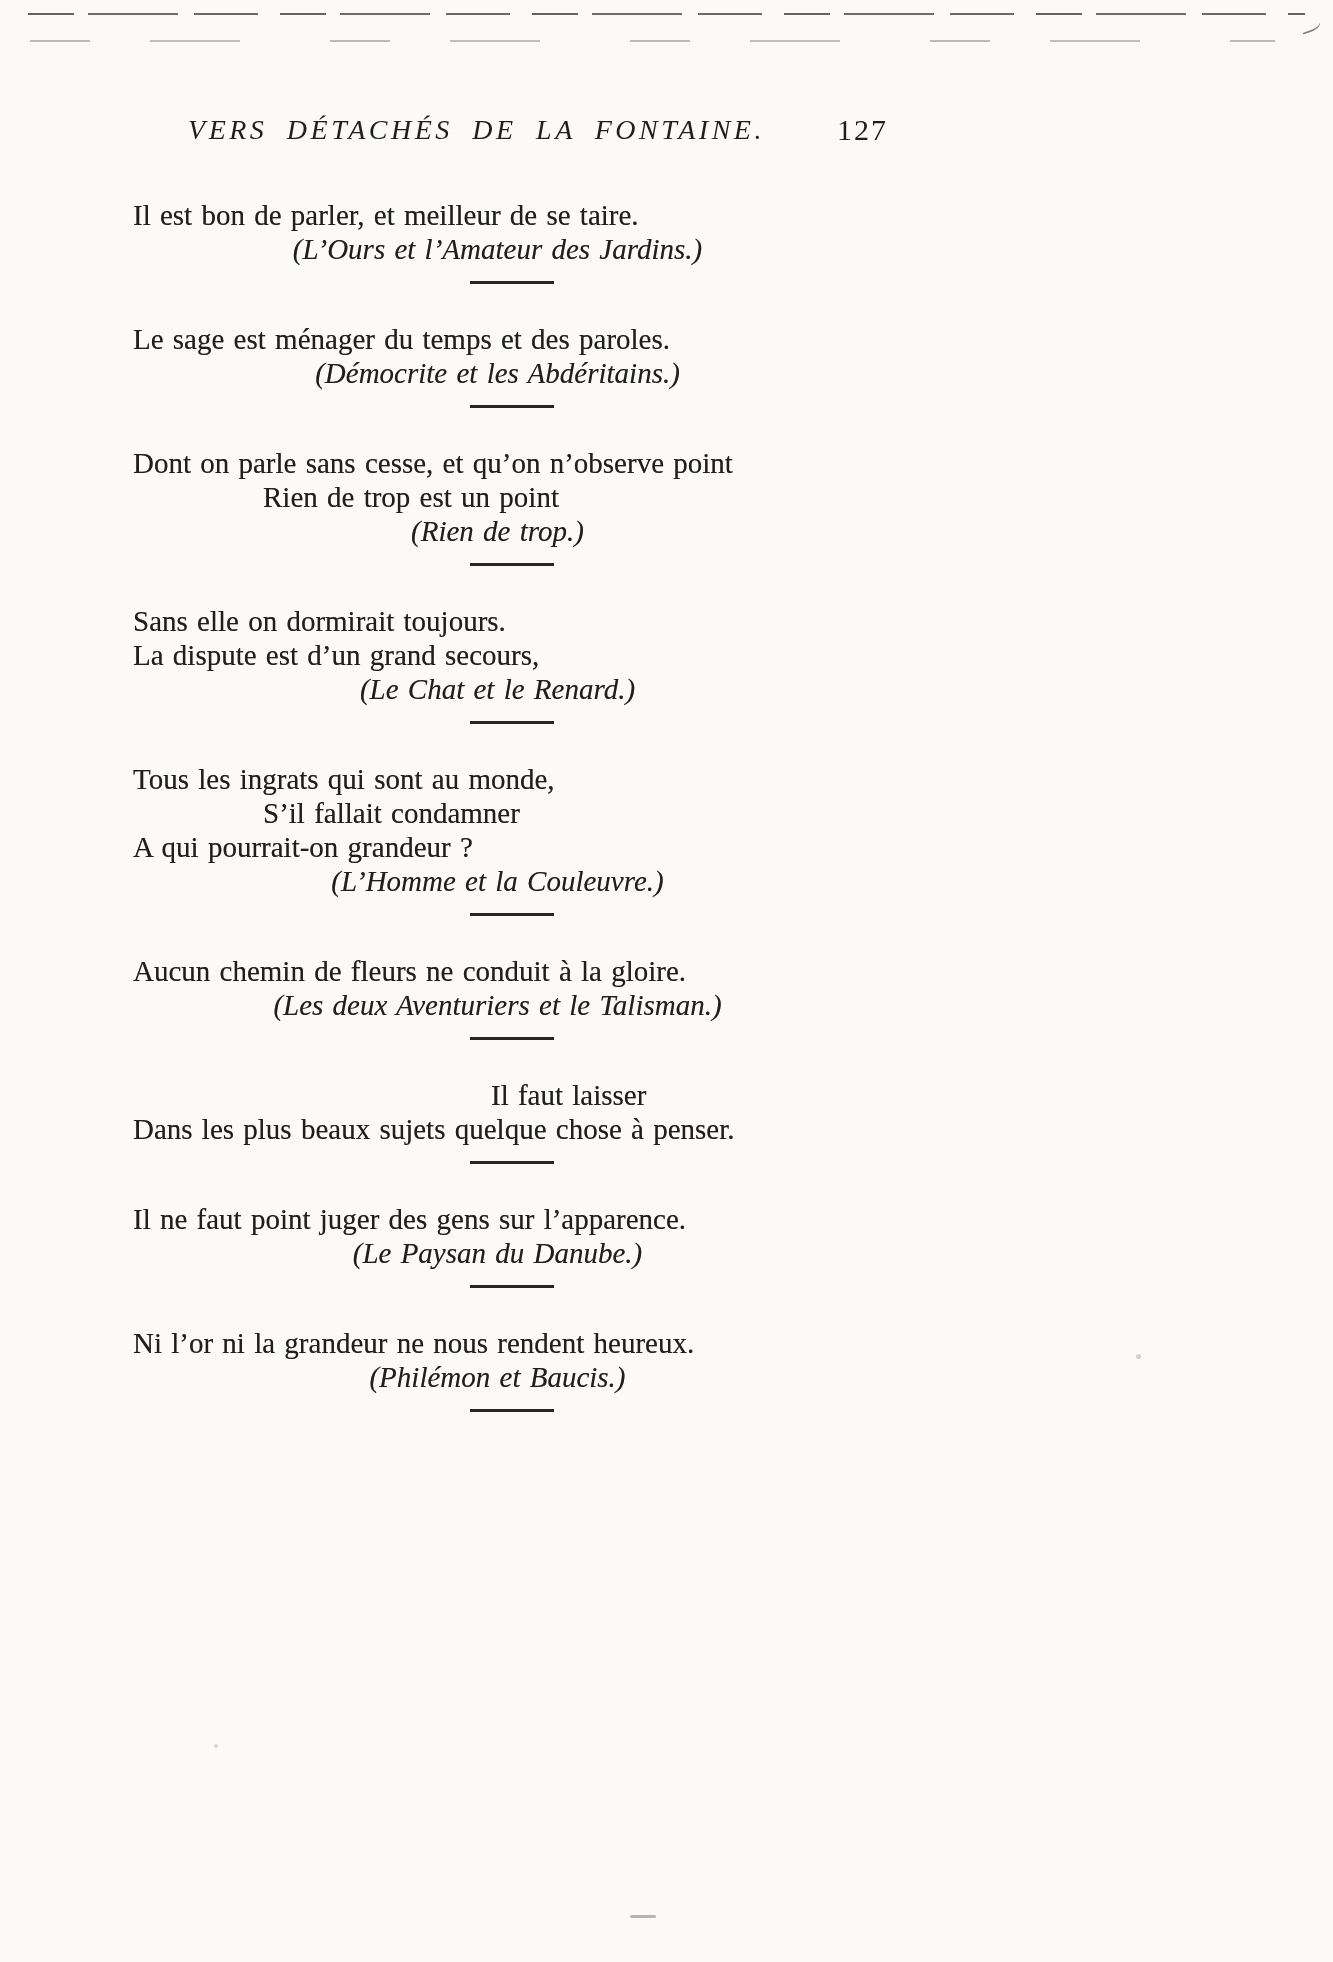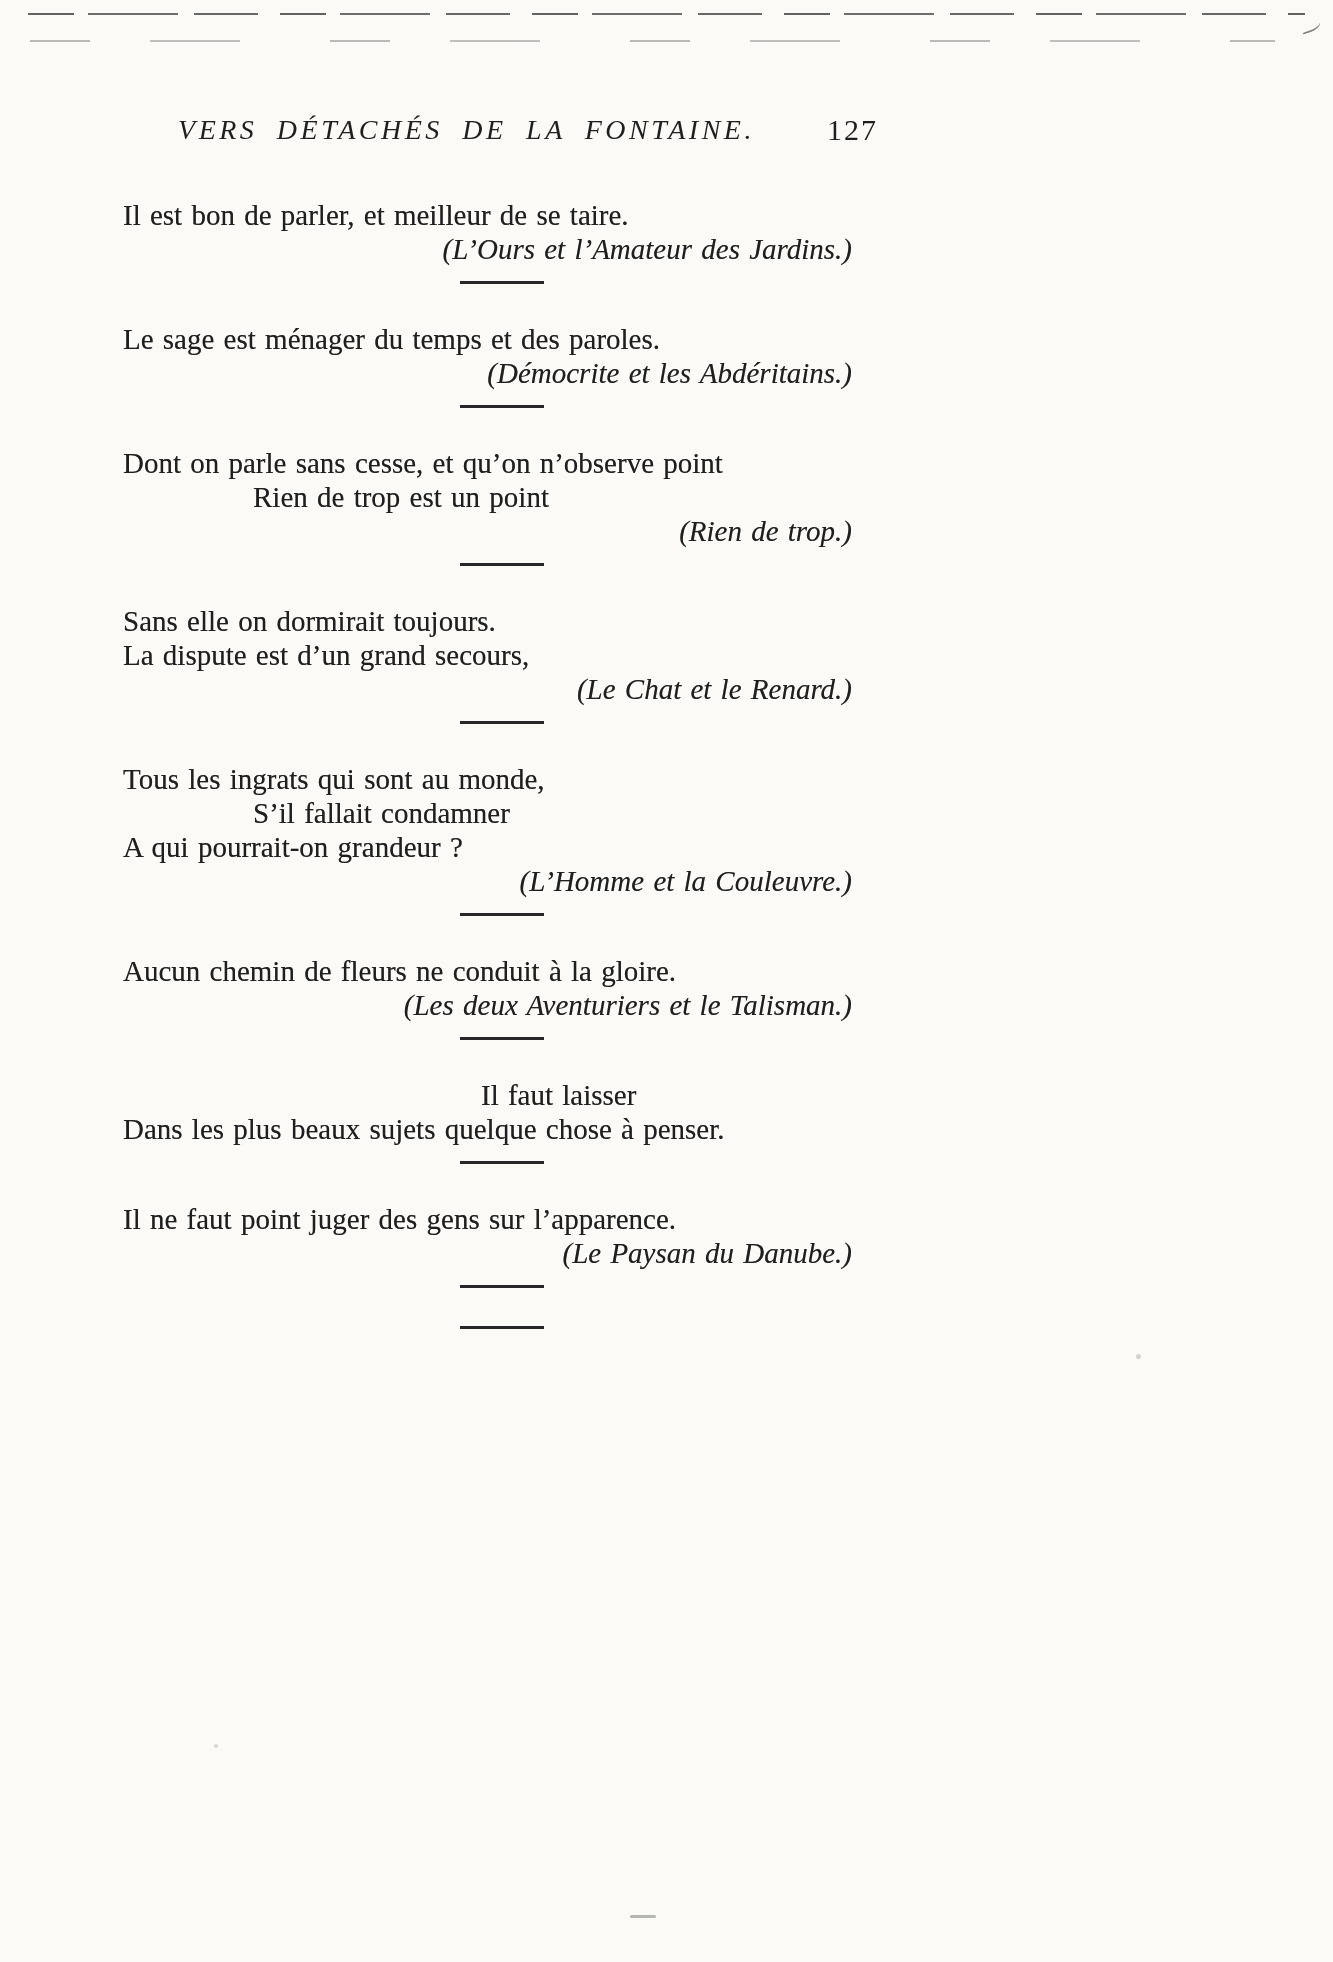--- a/index.html
+++ b/index.html
@@ -48,21 +48,21 @@
     transform: rotate(-18deg);
     opacity: .7;
   }
   .speck { position: absolute; background: #8a8a86; }
   .speck.s1 { top: 1915px; left: 630px; width: 26px; height: 3px; border-radius: 2px; opacity: .6; }
   .speck.s2 { top: 1354px; left: 1136px; width: 5px; height: 5px; border-radius: 50%; opacity: .35; }
   .speck.s3 { top: 1744px; left: 214px; width: 4px; height: 4px; border-radius: 50%; opacity: .3; }
 
   .content {
     position: absolute;
-    left: 123px;
+    left: 133px;
     top: 112px;
     width: 757px;
   }
   .page-header {
     position: relative;
     height: 36px;
     margin-bottom: 50px;
     text-align: center;
     font-style: italic;
     font-size: 28px;
@@ -84,21 +84,21 @@
     font-size: 29px;
     line-height: 34px;
     white-space: nowrap;
     word-spacing: 2px;
     text-shadow: 0 0 0.5px rgba(20,20,20,0.55);
   }
   .attribution {
     font-style: italic;
     font-size: 29px;
     line-height: 34px;
-    text-align: right;
+    text-align: center;
     padding-right: 28px;
     word-spacing: 2px;
     text-shadow: 0 0 0.4px rgba(20,20,20,0.45);
   }
   .separator {
     width: 84px;
     height: 0;
     border-top: 3px solid #272727;
     margin: 15px auto 38px auto;
   }
@@ -155,20 +155,24 @@
         <section class="quote">
           <div class="verse-line" style="padding-left: 358px;">Il faut laisser</div>
           <div class="verse-line">Dans les plus beaux sujets quelque chose à penser.</div>
         </section>
         <div class="separator"></div>
         <section class="quote">
           <div class="verse-line">Il ne faut point juger des gens sur l’apparence.</div>
           <div class="attribution">(Le Paysan du Danube.)</div>
         </section>
         <div class="separator"></div>
+        <section class="quote">
+          <div class="verse-line">Ni l’or ni la grandeur ne nous rendent heureux.</div>
+          <div class="attribution">(Philémon et Baucis.)</div>
+        </section>
         <div class="separator"></div>
       </div>
   </div>
 
   <div class="speck s1"></div>
   <div class="speck s2"></div>
   <div class="speck s3"></div>
 </div>
 
 </body></html>

